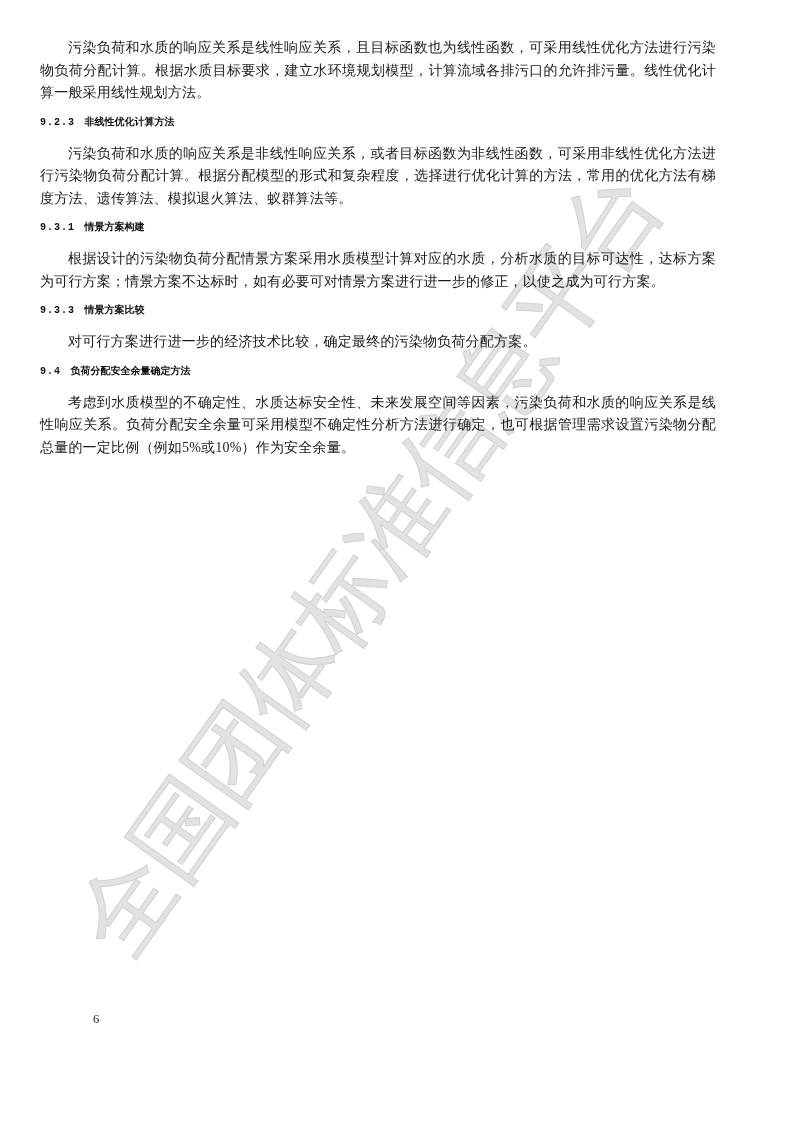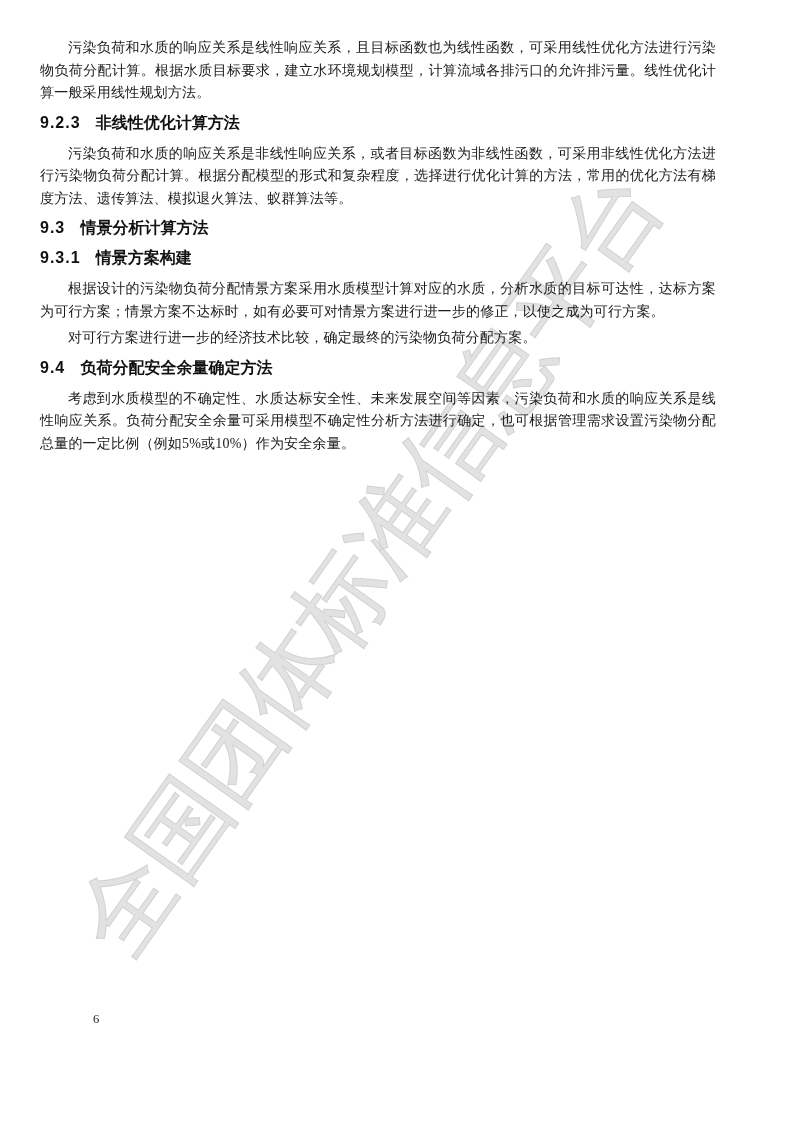--- a/index.html
+++ b/index.html
@@ -23,23 +23,23 @@
   }
   .para {
     font-size: 14px;
     line-height: 22.5px;
     text-align: justify;
     text-indent: 2em;
     margin: 0 0 4px 0;
     letter-spacing: 0.2px;
   }
   .heading {
-    font-family: Liberation Sans, sans-serif;
+    font-family: Liberation Mono, monospace;
     font-weight: bold;
-    font-size: 16px;
+    font-size: 10px;
     line-height: 20px;
     margin: 8px 0 10px 0;
     color: #111111;
   }
   .heading .h-num {
     display: inline-block;
     margin-right: 0.95em;
     letter-spacing: 1px;
     font-weight: bold;
   }
@@ -84,28 +84,28 @@
   </div>
 
   <div class="content">
 
     <p class="para">污染负荷和水质的响应关系是线性响应关系，且目标函数也为线性函数，可采用线性优化方法进行污染物负荷分配计算。根据水质目标要求，建立水环境规划模型，计算流域各排污口的允许排污量。线性优化计算一般采用线性规划方法。</p>
 
     <h3 class="heading"><span class="h-num">9.2.3</span><span>非线性优化计算方法</span></h3>
 
     <p class="para">污染负荷和水质的响应关系是非线性响应关系，或者目标函数为非线性函数，可采用非线性优化方法进行污染物负荷分配计算。根据分配模型的形式和复杂程度，选择进行优化计算的方法，常用的优化方法有梯度方法、遗传算法、模拟退火算法、蚁群算法等。</p>
 
-    <h2 class="heading"><span class="h-num">9.3</span><span>情景分析计算方法</span></h2>
 
     <h3 class="heading"><span class="h-num">9.3.1</span><span>情景方案构建</span></h3>
 
 
 
     <p class="para">根据设计的污染物负荷分配情景方案采用水质模型计算对应的水质，分析水质的目标可达性，达标方案为可行方案；情景方案不达标时，如有必要可对情景方案进行进一步的修正，以使之成为可行方案。</p>
 
+    <h3 class="heading"><span class="h-num">9.3.3</span><span>情景方案比较</span></h3>
 
     <p class="para">对可行方案进行进一步的经济技术比较，确定最终的污染物负荷分配方案。</p>
 
     <h2 class="heading"><span class="h-num">9.4</span><span>负荷分配安全余量确定方法</span></h2>
 
     <p class="para">考虑到水质模型的不确定性、水质达标安全性、未来发展空间等因素，污染负荷和水质的响应关系是线性响应关系。负荷分配安全余量可采用模型不确定性分析方法进行确定，也可根据管理需求设置污染物分配总量的一定比例（例如5%或10%）作为安全余量。</p>
 
   </div>
 
   <div class="page-number">6</div>

